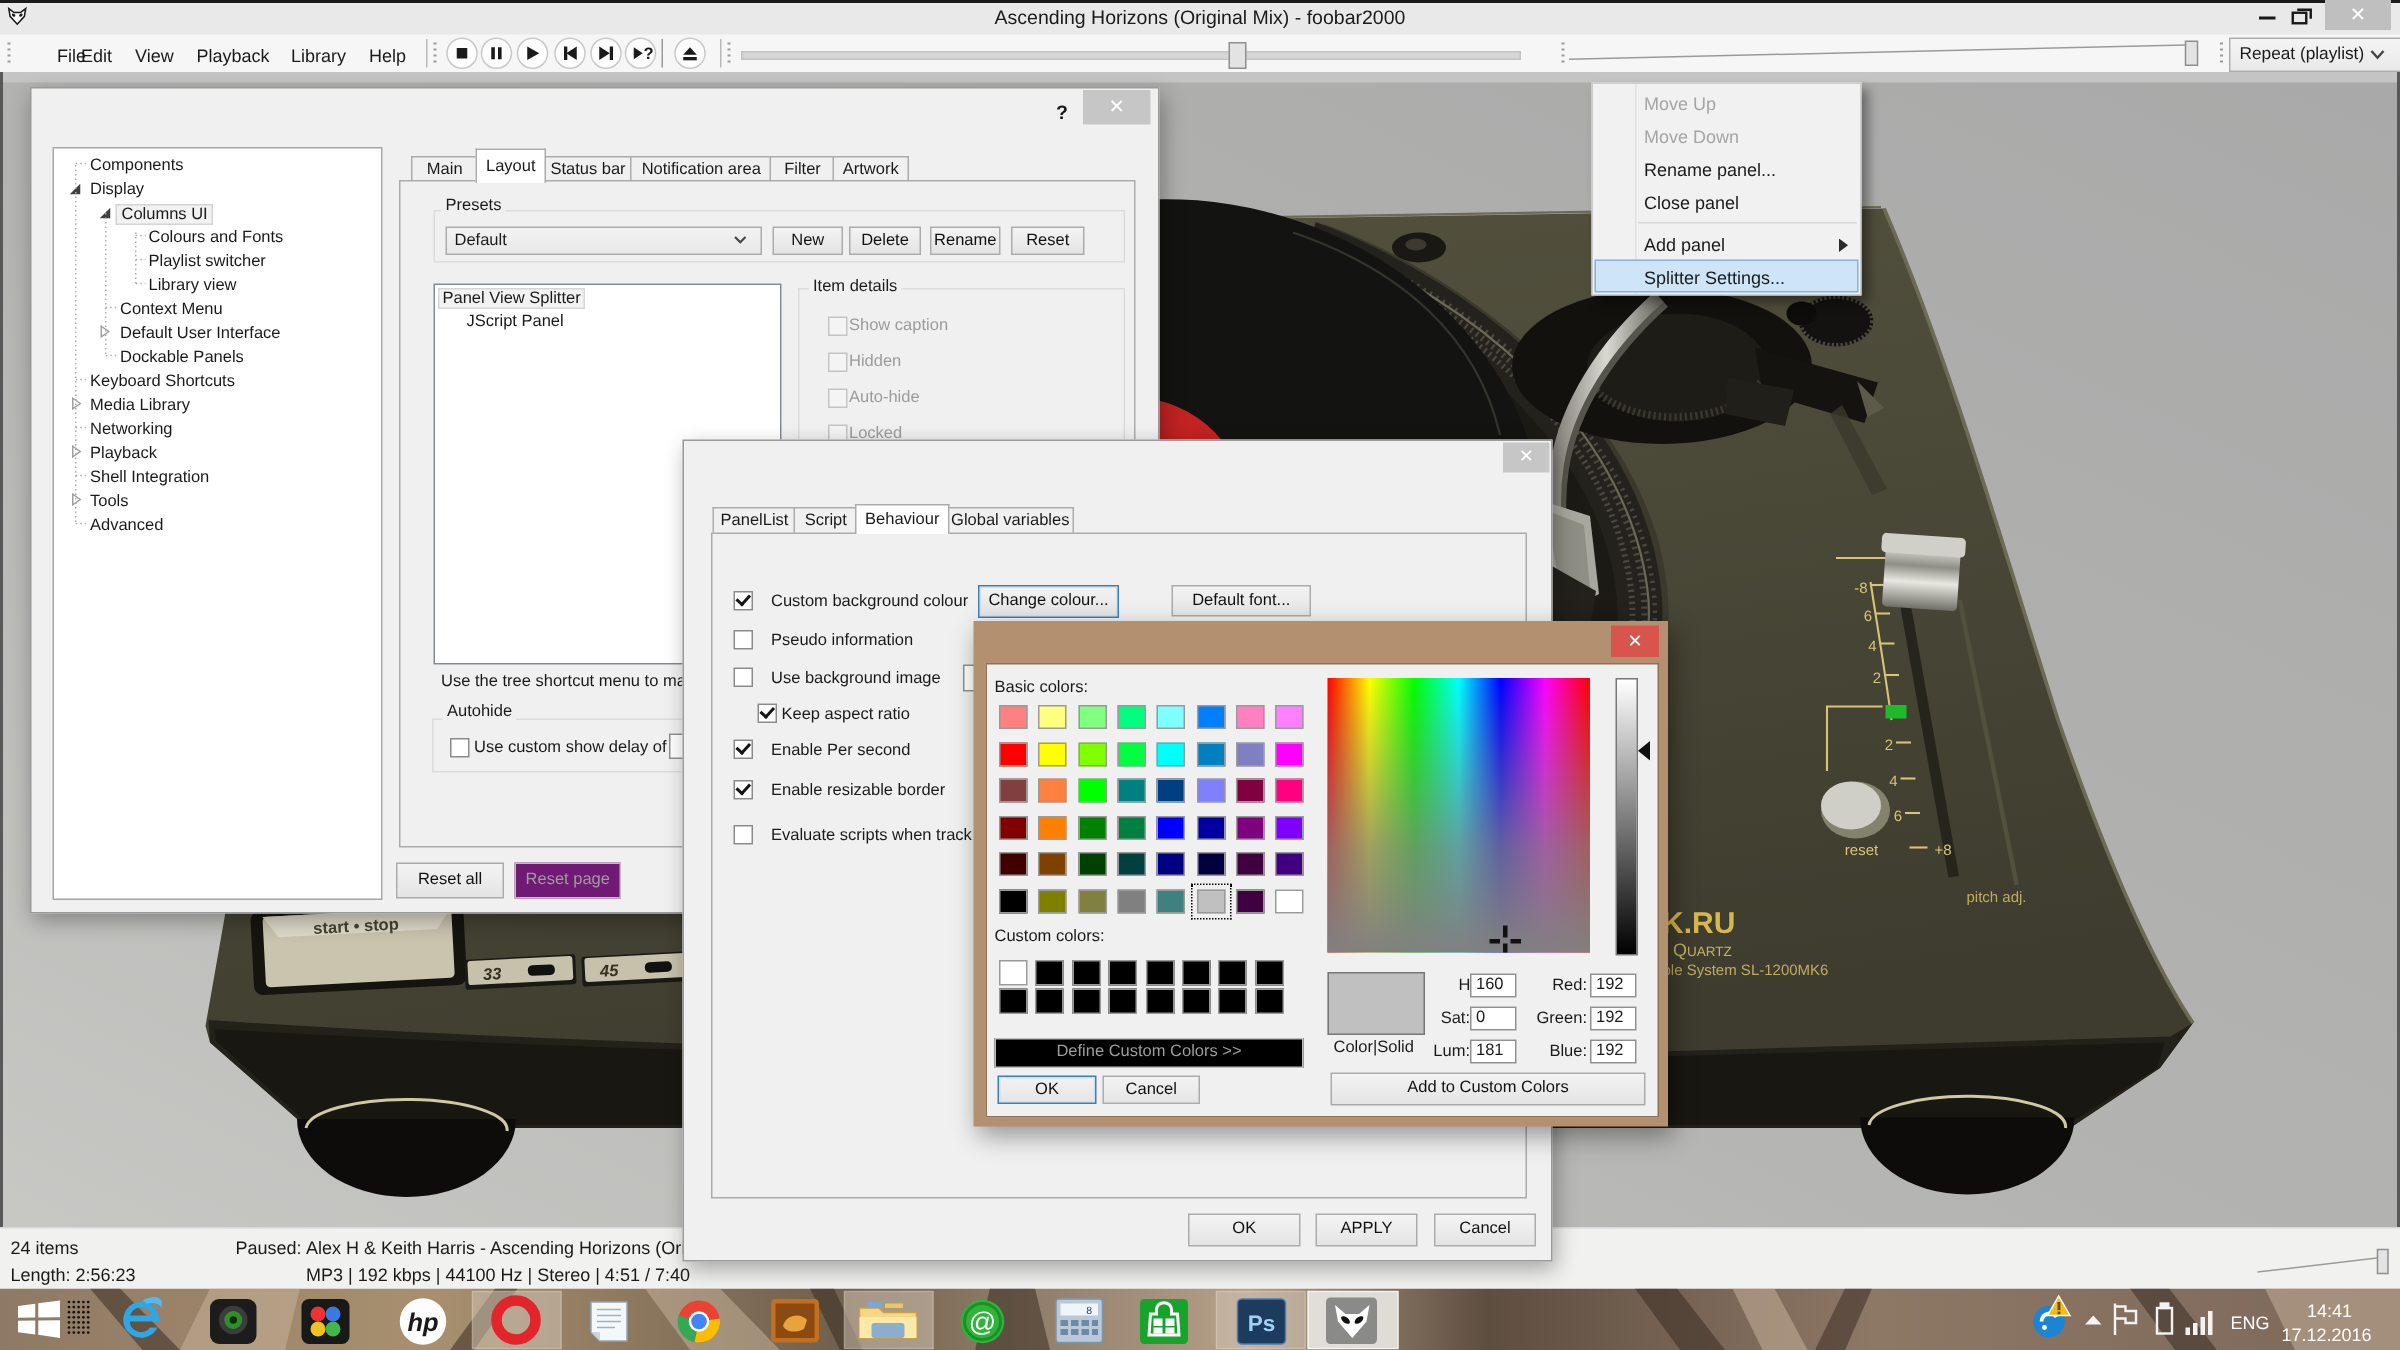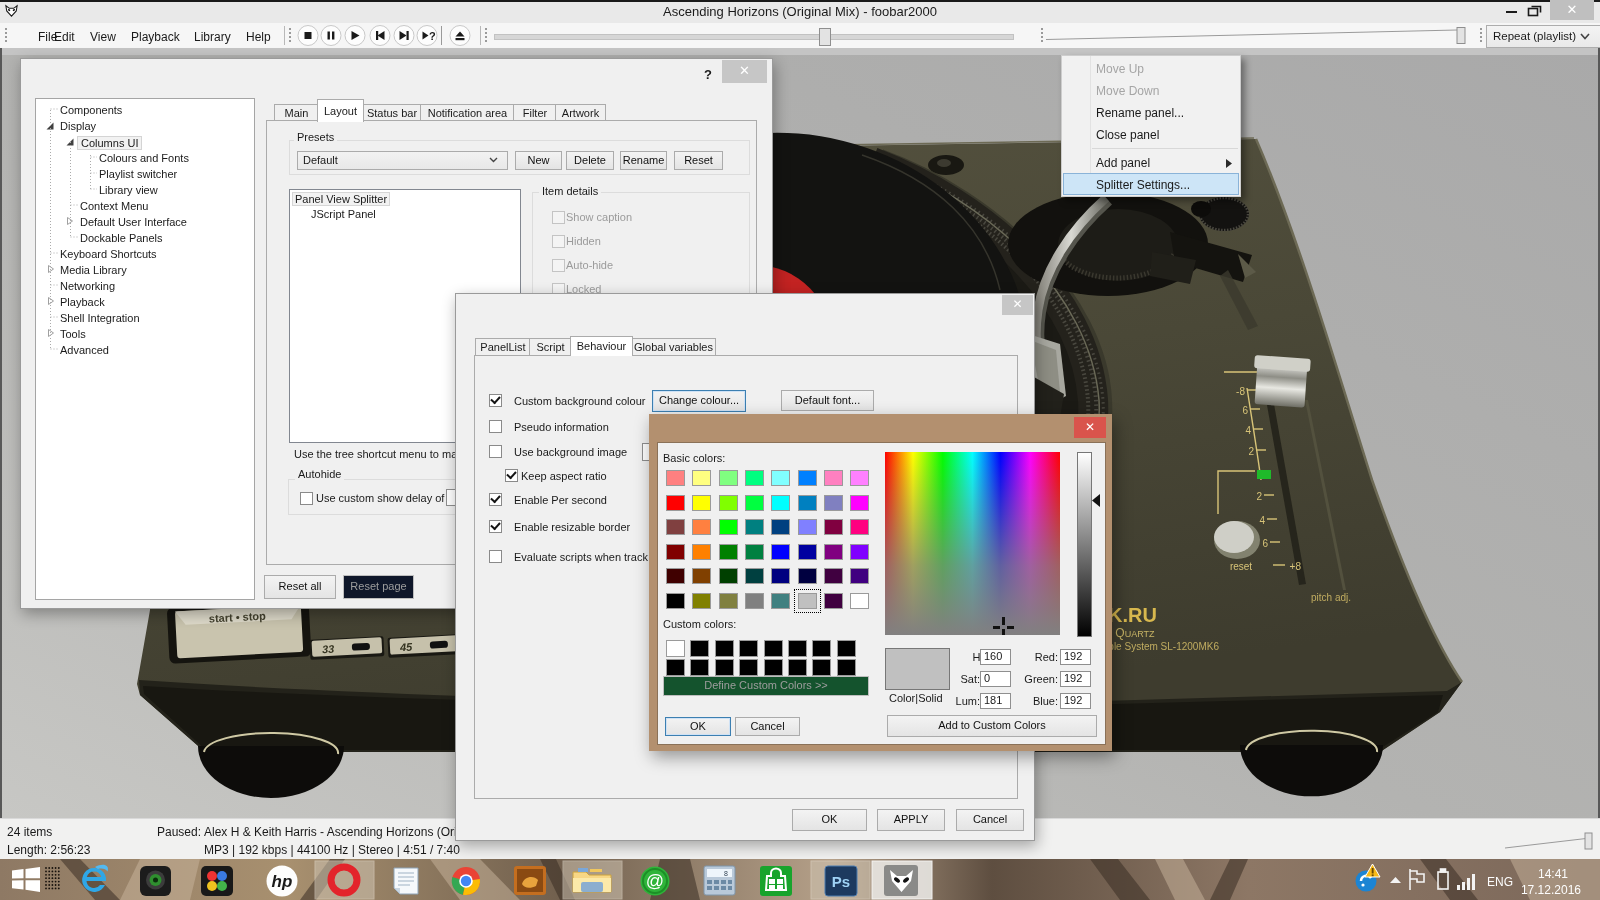--- a/index.html
+++ b/index.html
@@ -2,21 +2,21 @@
 <html><head><meta charset="utf-8">
 <style>
 html,body{margin:0;padding:0}
 body{width:1600px;height:900px;overflow:hidden;font-family:"Liberation Sans",sans-serif;font-size:11px;color:#1a1a1a;background:#ababab}
 .a{position:absolute}
 .dlg{position:absolute;background:#f0f0f0;border:1px solid #9a9a9a;box-shadow:2px 5px 14px rgba(0,0,0,.32)}
 .dt{position:absolute;left:0;right:0;text-align:center;font-size:13px;color:#1a1a1a}
 .xbtn{position:absolute;background:#c6c6c6;color:#fff;text-align:center;font-size:13px;line-height:22px}
 .btn{position:absolute;background:linear-gradient(#f3f3f3,#e4e4e4);border:1px solid #ababab;text-align:center;font-size:11px;color:#111}
 .btn.f{border:1px solid #3c7fb1;box-shadow:inset 0 0 0 1px #cfe2f5}
-.btn.d{color:#9d9d9d;background:#0f172a;border-color:#bebebe}
+.btn.d{color:#9d9d9d;background:#701a75;border-color:#bebebe}
 .chk{position:absolute;width:11px;height:11px;background:#fff;border:1px solid #8a8a8a}
 .chk.d{border-color:#c4c4c4;background:#f4f4f4}
 .chk.c::after{content:'';position:absolute;left:1px;top:1px;width:7px;height:4px;border-left:2px solid #151515;border-bottom:2px solid #151515;transform:rotate(-48deg)}
 .grp{position:absolute;border:1px solid #dcdcdc}
 .glab{position:absolute;background:#f0f0f0;padding:0 3px;font-size:11px;white-space:nowrap}
 .lbl{position:absolute;font-size:11px;white-space:nowrap}
 .lbl.g{color:#9b9b9b}
 .tab{position:absolute;background:#f0f0f0;border:1px solid #ababab;border-bottom:none;text-align:center;font-size:11px}
 .tab.s{background:#fff;z-index:3}
 .grip{position:absolute;width:2px;height:17px;background-image:radial-gradient(circle,#9a9a9a 1px,transparent 1px);background-size:2px 4px}
@@ -432,21 +432,21 @@
     <div class="sw" style="left:163px;top:226px;height:15px;background:#000000"></div>
     <div class="sw" style="left:188px;top:226px;height:15px;background:#000000"></div>
     <div class="sw" style="left:17px;top:245px;height:15px;background:#000000"></div>
     <div class="sw" style="left:41px;top:245px;height:15px;background:#000000"></div>
     <div class="sw" style="left:66px;top:245px;height:15px;background:#000000"></div>
     <div class="sw" style="left:90px;top:245px;height:15px;background:#000000"></div>
     <div class="sw" style="left:115px;top:245px;height:15px;background:#000000"></div>
     <div class="sw" style="left:139px;top:245px;height:15px;background:#000000"></div>
     <div class="sw" style="left:163px;top:245px;height:15px;background:#000000"></div>
     <div class="sw" style="left:188px;top:245px;height:15px;background:#000000"></div>
- <div class="btn d" style="left:14px;top:262px;width:204px;height:18px;line-height:17px;background:#14532d">Define Custom Colors &gt;&gt;</div>
+ <div class="btn d" style="left:14px;top:278px;width:204px;height:18px;line-height:17px;background:#000000">Define Custom Colors &gt;&gt;</div>
  <div class="btn f" style="left:16px;top:303px;width:64px;height:17px;line-height:16px">OK</div>
  <div class="btn" style="left:86px;top:303px;width:63px;height:17px;line-height:16px">Cancel</div>
 
  <div class="a" style="left:236px;top:38px;width:175px;height:183px;background:linear-gradient(to bottom,rgba(128,128,128,0) 0%,rgba(128,128,128,0.75) 62%,rgba(129,128,128,1) 100%),linear-gradient(to right,#f00 0%,#ff0 16%,#0f0 33%,#0ff 50%,#00f 66%,#f0f 83%,#f00 100%)"></div>
  <div class="a" style="left:353px;top:203px;width:3px;height:8px;background:#111"></div>
  <div class="a" style="left:353px;top:215px;width:3px;height:6px;background:#111"></div>
  <div class="a" style="left:344px;top:212px;width:7px;height:3px;background:#111"></div>
  <div class="a" style="left:358px;top:212px;width:7px;height:3px;background:#111"></div>
 
  <div class="a" style="left:428px;top:38px;width:13px;height:183px;background:linear-gradient(#fff,#000);border:1px solid #777"></div>

